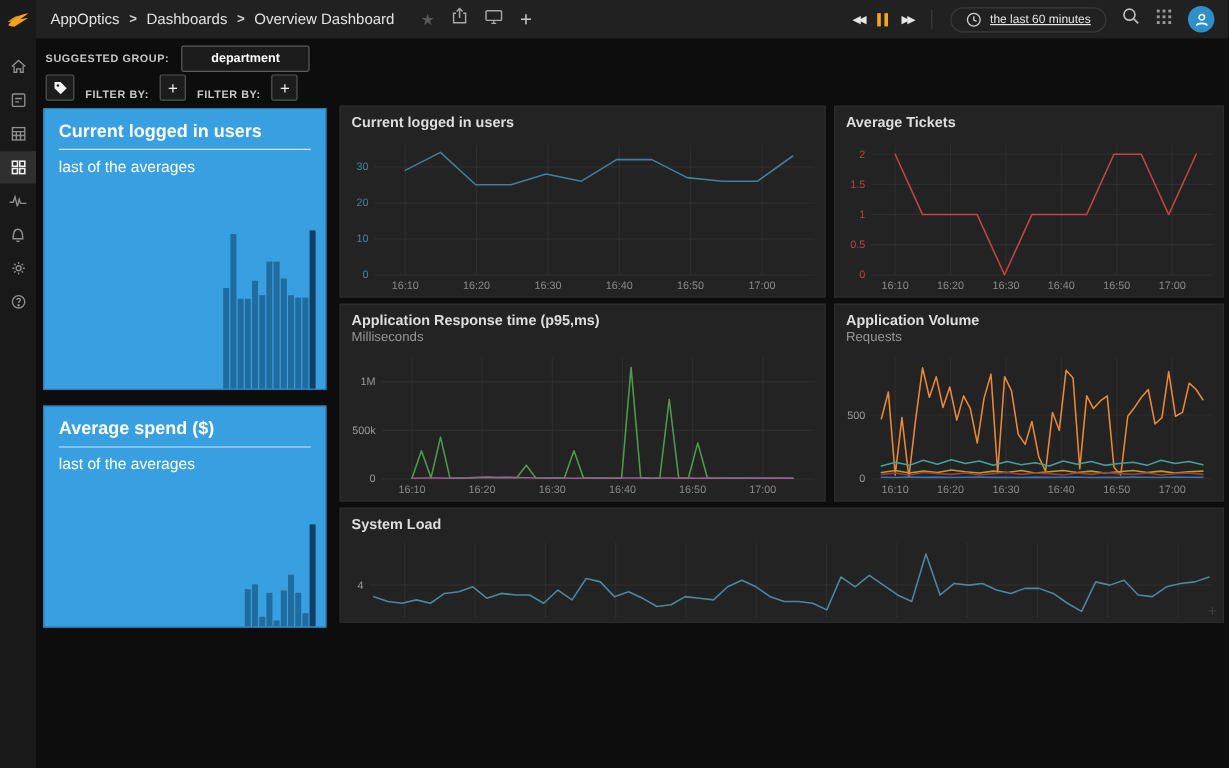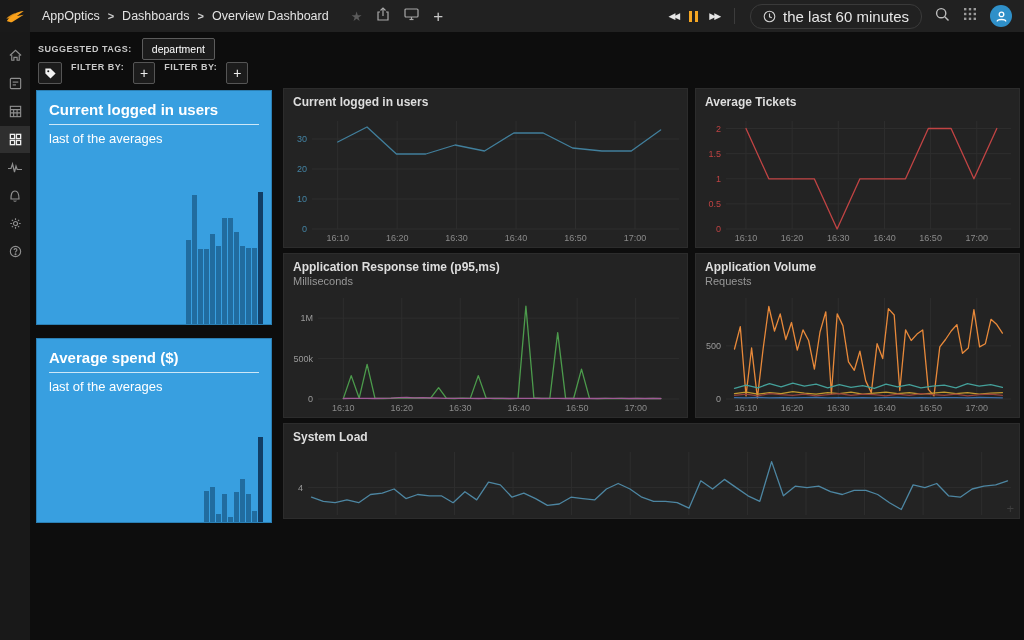--- a/index.html
+++ b/index.html
@@ -14,35 +14,35 @@
   .crumb-sep { color:#cfcfcf; font-weight:bold; font-size:11px; }
   .tb-icons { display:flex; align-items:center; gap:14px; margin-left:22px; }
   .tb-star { color:#5a5a5a; font-size:13px; }
   .tb-plus { color:#c8c8c8; font-size:17px; font-weight:400; line-height:1; }
   .tb-right { margin-left:auto; display:flex; align-items:center; gap:13px; padding-right:12px; }
   .playctl { display:flex; align-items:center; gap:11px; }
   .seek { color:#e6e6e6; font-size:9px; letter-spacing:-2px; }
   .pause { display:flex; gap:3px; }
   .pause i { display:block; width:3px; height:11px; background:#f5a623; }
   .tb-divider { width:1px; height:16px; background:#3c3c3c; margin:0 2px; }
-  .timerange { display:flex; align-items:center; gap:7px; border:1px solid #3a3a3a; border-radius:12px; padding:3px 12px; color:#e6e6e6; font-size:15px; }
+  .timerange { display:flex; align-items:center; gap:7px; border:1px solid #3a3a3a; border-radius:12px; padding:3px 12px; color:#e6e6e6; font-size:10px;text-decoration:underline; }
   .avatar { width:22px; height:22px; border-radius:50%; background:#2f90c9; display:flex; align-items:center; justify-content:center; }
 
   
   .sidebar { position:absolute; left:0; top:32px; width:30px; height:608px; background:#191919; display:flex; flex-direction:column; align-items:center; padding-top:10px; z-index:4; }
   .side-item { width:30px; height:27px; display:flex; align-items:center; justify-content:center; margin-bottom:1px; }
   .side-item.active { background:#2f2f2f; }
   .side-item svg { stroke:#8f8f8f; }
   .side-item.active svg { stroke:#efefef; }
 
   
   .tagsrow { position:absolute; left:38px; top:38px; display:flex; align-items:center; gap:10px; }
   .lbl { font-size:9px; letter-spacing:.5px; color:#c9c9c9; font-weight:bold; }
-  .chip { border:1px solid #5c5c5c; border-radius:2px; padding:4px 9px; font-size:10.5px; font-weight:normal; color:#fff; background:#1c1c1c; }
-  .filterrow { position:absolute; left:38px; top:62px; display:flex; align-items:flex-start; gap:9px; }
+  .chip { border:1px solid #5c5c5c; border-radius:2px; padding:4px 24px; font-size:10.5px; font-weight:bold; color:#fff; background:#1c1c1c; }
+  .filterrow { position:absolute; left:38px; top:62px; display:flex; align-items:flex-end; gap:9px; }
   .tagbtn { width:24px; height:22px; border:1px solid #555; border-radius:2px; background:#1c1c1c; display:flex; align-items:center; justify-content:center; }
   .plusbtn { width:22px; height:22px; border:1px solid #555; border-radius:2px; background:#1c1c1c; color:#eee; font-size:14px; display:flex; align-items:center; justify-content:center; line-height:1; }
 
   
   .panel { position:absolute; background:#232323; border:1px solid #2c2c2c; }
   .p-title { position:absolute; left:9px; top:6px; font-size:12px; font-weight:600; color:#dedede; white-space:nowrap; }
   .p-sub { position:absolute; left:9px; top:21px; font-size:11px; color:#979797; }
   .plot { position:absolute; left:0; right:0; bottom:0; }
 
   .p-users   { left:283px; top:88px;  width:405px; height:160px; }
@@ -199,21 +199,21 @@
     <div class="side-item">
       <svg width="15" height="15" viewBox="0 0 16 16" fill="none" stroke-width="1.2">
           <circle cx="8" cy="8" r="5.5"></circle>
           <path d="M6.5 6.4 C6.5 4.5 9.5 4.5 9.5 6.4 C9.5 7.6 8 7.6 8 9"></path>
           <circle cx="8" cy="11" r="0.5" fill="#8f8f8f"></circle>
         </svg>
     </div>
   </div>
 
   <div class="tagsrow">
-    <span class="lbl">SUGGESTED TAGS:</span>
+    <span class="lbl">SUGGESTED GROUP:</span>
     <span class="chip">department</span>
   </div>
   <div class="filterrow">
     <span class="tagbtn">
       <svg width="13" height="13" viewBox="0 0 14 14" fill="#f2f2f2">
           <path d="M1.5 1.5 H7 L12.5 7 L7 12.5 L1.5 7 Z"></path>
           <circle cx="4.6" cy="4.6" r="1.1" fill="#1c1c1c"></circle>
         </svg>
     </span>
     <span class="lbl">FILTER BY:</span>

